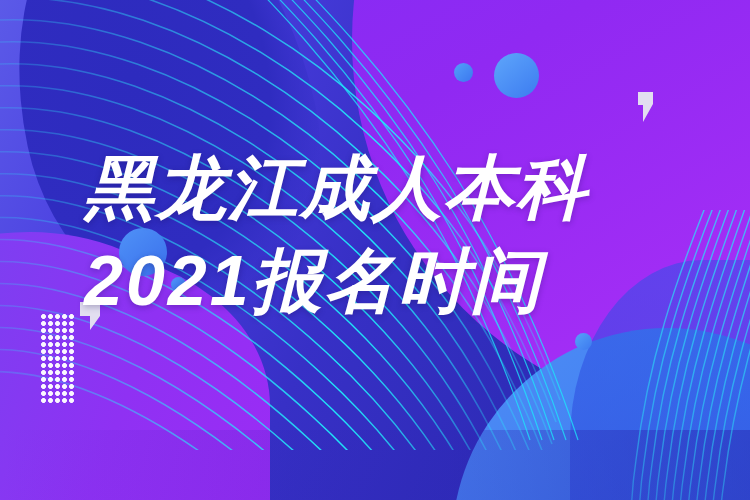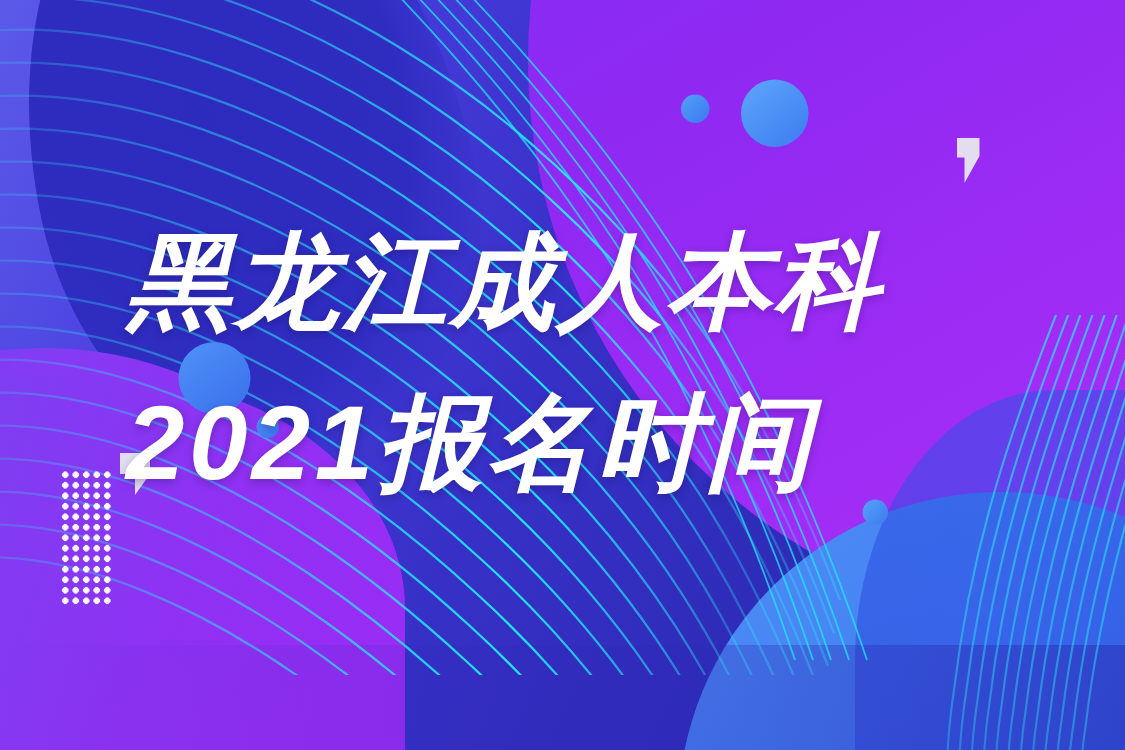--- a/index.html
+++ b/index.html
@@ -124,21 +124,21 @@
     font-style:italic;
     letter-spacing:2px;
     text-shadow:0 2px 6px rgba(20,12,80,.28);
   }
   .hl-line{
     display:block;
     font-size:70px;
     line-height:93px;
     white-space:nowrap;
   }
-  #hl-line2{letter-spacing:3px;margin-top:14px;}
+  #hl-line2{letter-spacing:3px;}
 </style>
 </head>
 <body>
 
 <div id="banner">
 
   <div class="layer" id="bg-base"></div>
 
   <div id="blob-indigo"></div>
 

